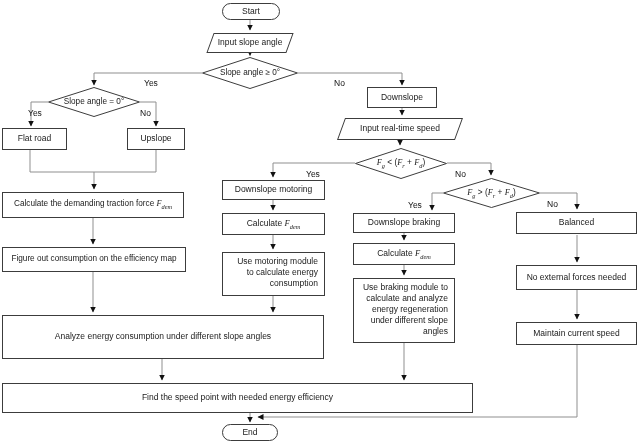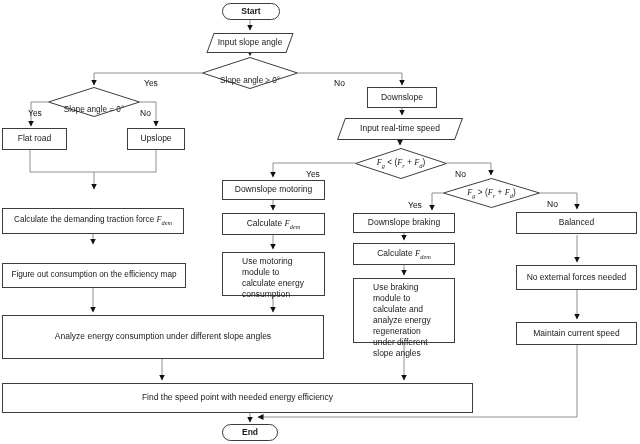--- a/index.html
+++ b/index.html
@@ -7,28 +7,28 @@
     position:relative; width:640px; height:444px; background:#ffffff;
     font-family:"Liberation Sans", sans-serif; color:#1a1a1a; overflow:hidden;
   }
   #wires { position:absolute; left:0; top:0; width:640px; height:444px; }
   .conn { stroke:#8f8f8f; stroke-width:1; fill:none; }
   .node {
     position:absolute; box-sizing:border-box; background:#ffffff;
     border:1px solid #3c3c3c; display:flex; align-items:center; justify-content:center;
     text-align:center; font-size:8.5px; line-height:1.3; color:#1a1a1a; padding:1px 2px;
   }
-  .stadium { border-radius:10px;font-weight:bold; }
+  .stadium { border-radius:10px; }
   .shape-none { background:transparent; border:none; padding:0;align-items:center; }
   .para .bg { position:absolute; inset:0; background:#ffffff; border:1px solid #3c3c3c; transform:skewX(-20deg); }
   .para .label, .diamond .label { position:relative; z-index:1; }
   .diamond svg { position:absolute; inset:0; width:100%; height:100%; }
   .diamond polygon { fill:#ffffff; stroke:#3c3c3c; stroke-width:1; }
-  .left-align { justify-content:flex-start; align-items:flex-start; text-align:left; padding:3px 19px; }
-  .tight { font-size:8.2px;margin-top:16px; }
+  .left-align { justify-content:flex-start; align-items:flex-start; text-align:right; padding:3px 6px; }
+  .tight { font-size:8.2px; }
   .formula { white-space:pre; font-size:8.3px; }
   .math { font-style:italic; font-family:"Liberation Serif", serif; }
   sub { font-size:6.3px; font-style:italic; font-family:"Liberation Serif", serif; }
   .edge-label { position:absolute; font-size:8.5px; color:#111111;margin-top:20px; }
 </style>
 </head>
 <body>
 
 <div id="stage">
 

